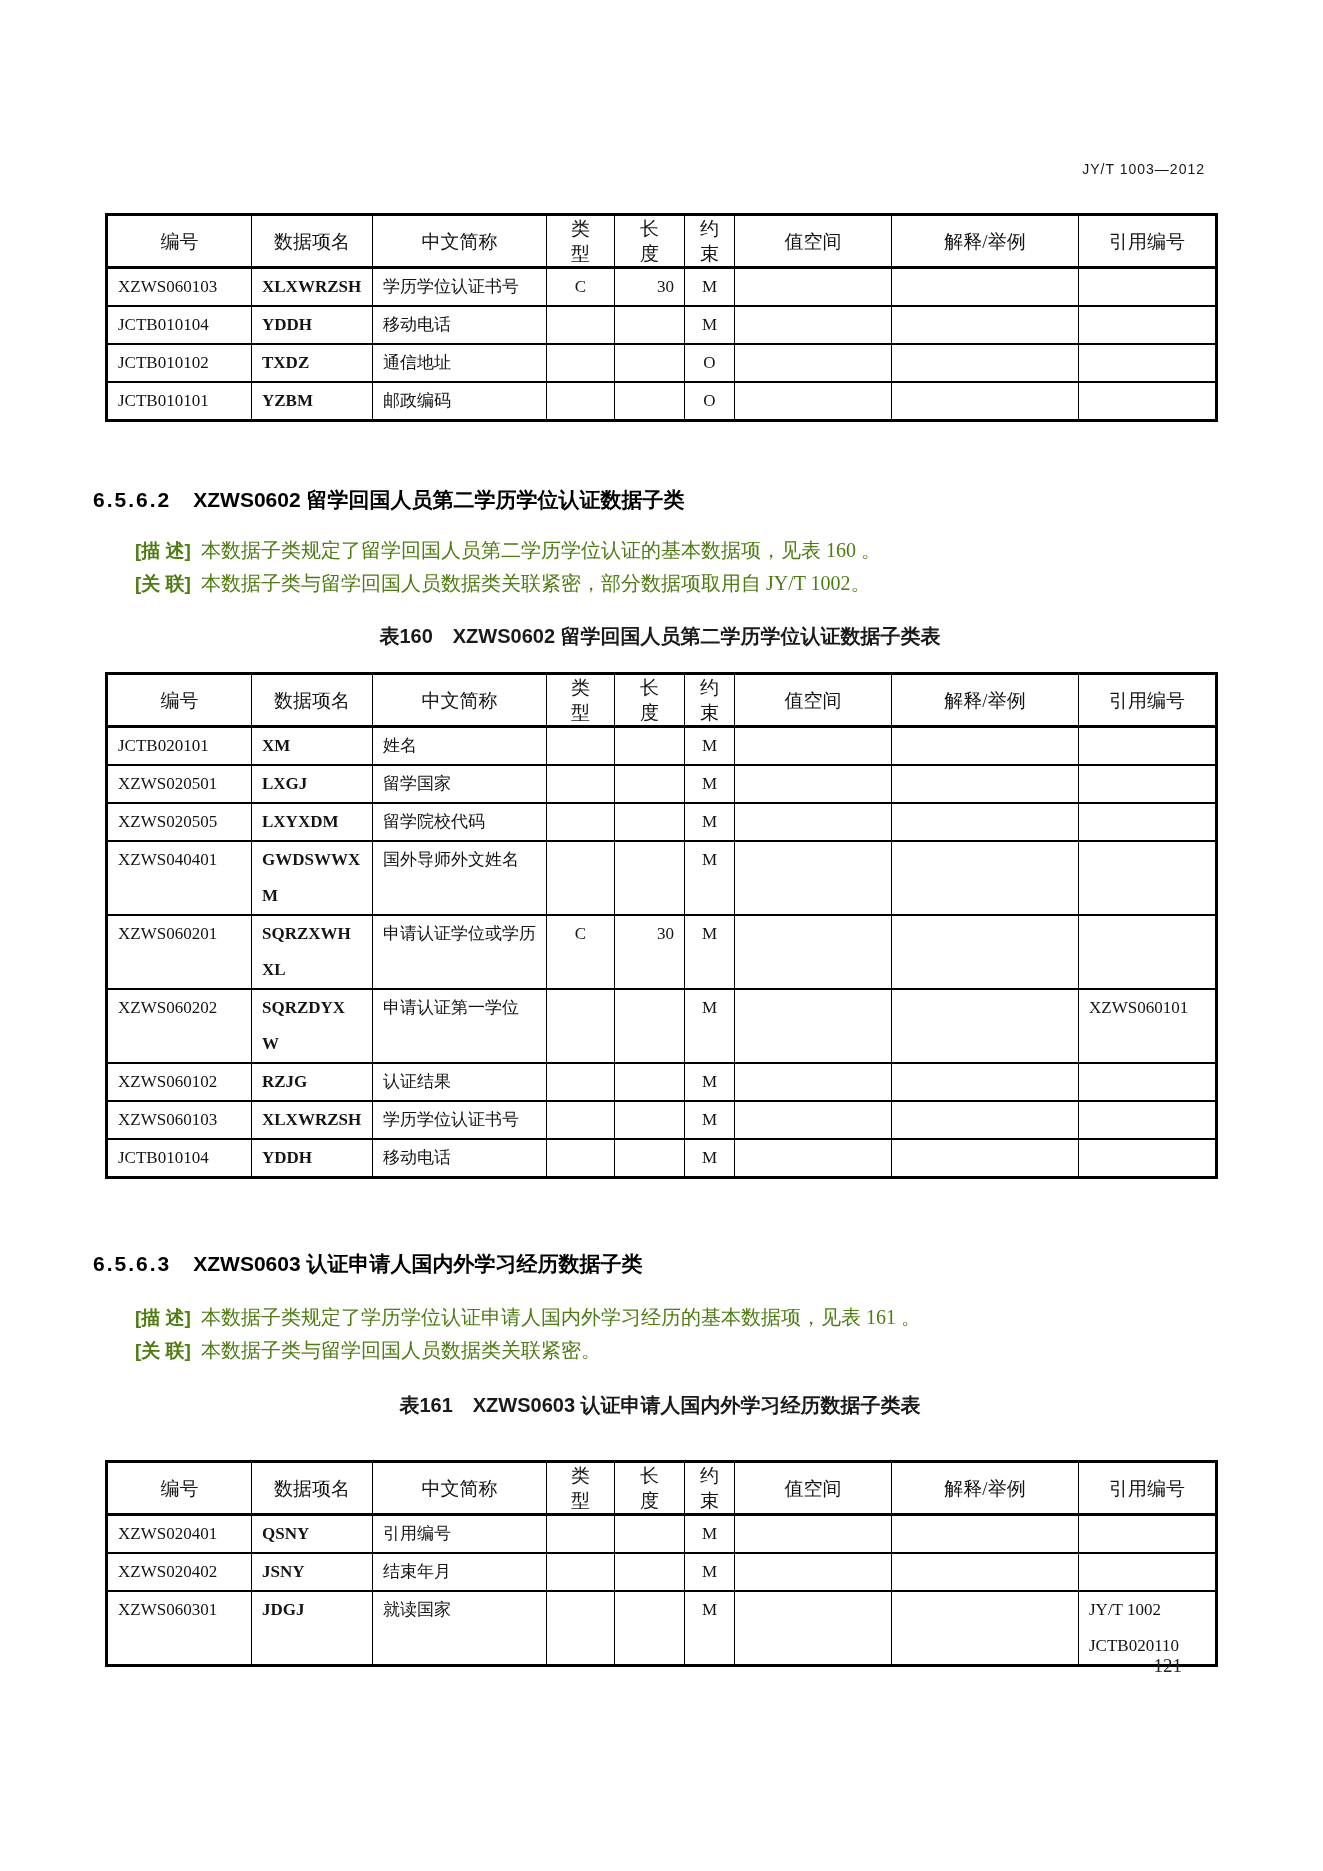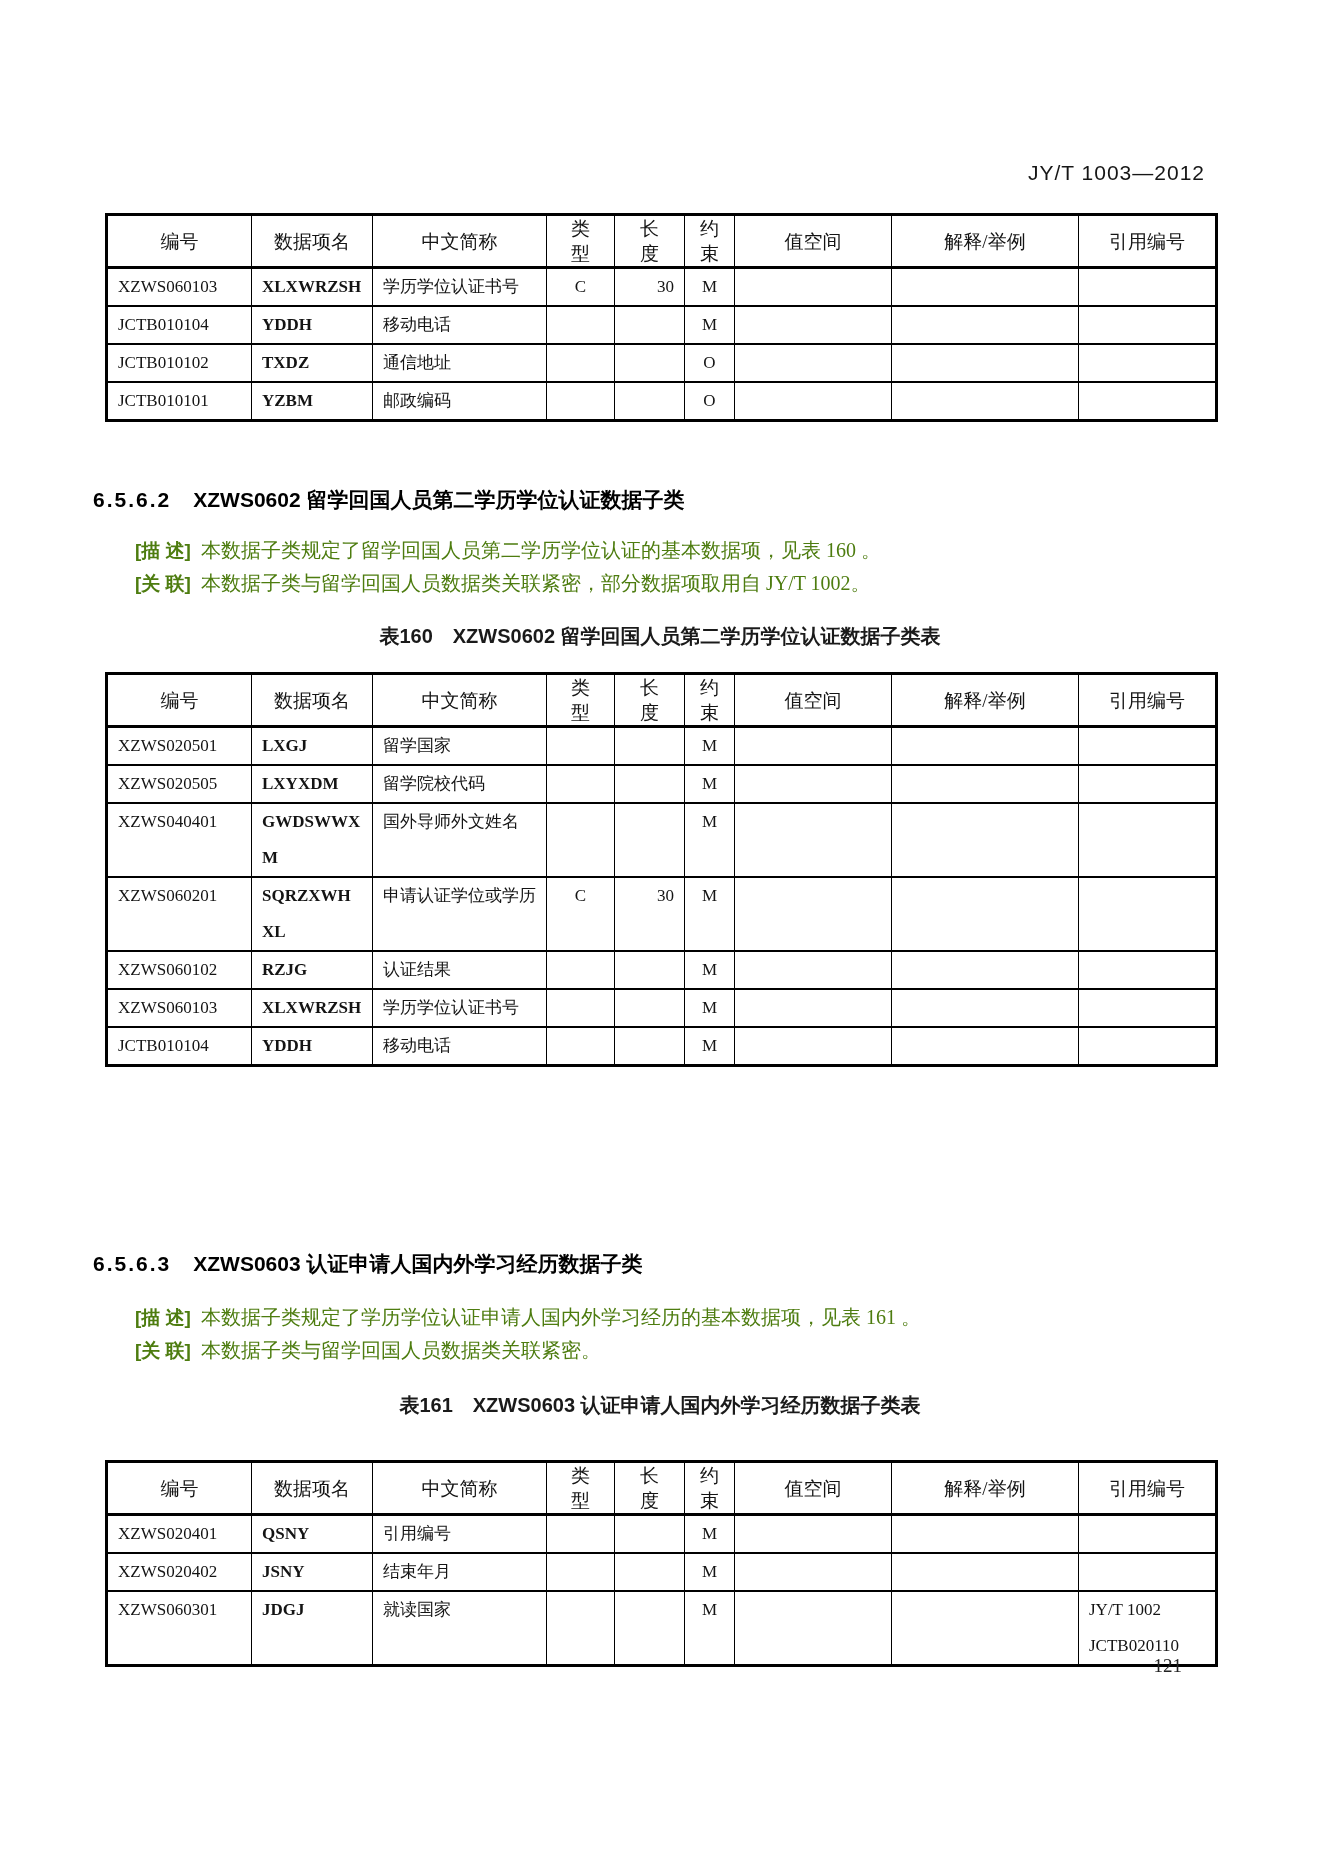--- a/index.html
+++ b/index.html
@@ -8,21 +8,21 @@
     background:#ffffff; color:#111;
     font-family:"Liberation Serif","DejaVu Serif",serif;
     position:relative; overflow:hidden;
   }
   .abs { position:absolute; }
 
   
   #std-code {
     top:161px; right:118px;
     font-family:"Liberation Sans","DejaVu Sans",sans-serif;
-    font-size:21px; letter-spacing:1px; color:#161616;margin-left:20px;
+    font-size:14px; letter-spacing:1px; color:#161616;margin-left:20px;
   }
   #page-no {
     top:1655px; right:141px;
     font-size:19px; color:#222;
   }
 
   
   table.spec {
     border-collapse:collapse; table-layout:fixed; width:1110px;
     border:3px solid #000;
@@ -197,20 +197,31 @@
         <th><span class="wrap">类型</span></th>
         <th><span class="wrap">长度</span></th>
         <th><span class="wrap">约束</span></th>
         <th>值空间</th>
         <th>解释/举例</th>
         <th>引用编号</th>
       </tr>
     </thead>
     <tbody>
       <tr>
+        <td class="c0">JCTB020101</td>
+        <td class="c1">XM</td>
+        <td class="c2">姓名</td>
+        <td class="c3"></td>
+        <td class="c4"></td>
+        <td class="c5">M</td>
+        <td class="c6"></td>
+        <td class="c7"></td>
+        <td class="c8"></td>
+      </tr>
+      <tr>
         <td class="c0">XZWS020501</td>
         <td class="c1">LXGJ</td>
         <td class="c2">留学国家</td>
         <td class="c3"></td>
         <td class="c4"></td>
         <td class="c5">M</td>
         <td class="c6"></td>
         <td class="c7"></td>
         <td class="c8"></td>
       </tr>
@@ -239,20 +250,31 @@
       <tr>
         <td class="c0">XZWS060201</td>
         <td class="c1">SQRZXWHXL</td>
         <td class="c2">申请认证学位或学历</td>
         <td class="c3">C</td>
         <td class="c4">30</td>
         <td class="c5">M</td>
         <td class="c6"></td>
         <td class="c7"></td>
         <td class="c8"></td>
+      </tr>
+      <tr>
+        <td class="c0">XZWS060202</td>
+        <td class="c1">SQRZDYXW</td>
+        <td class="c2">申请认证第一学位</td>
+        <td class="c3"></td>
+        <td class="c4"></td>
+        <td class="c5">M</td>
+        <td class="c6"></td>
+        <td class="c7"></td>
+        <td class="c8">XZWS060101</td>
       </tr>
       <tr>
         <td class="c0">XZWS060102</td>
         <td class="c1">RZJG</td>
         <td class="c2">认证结果</td>
         <td class="c3"></td>
         <td class="c4"></td>
         <td class="c5">M</td>
         <td class="c6"></td>
         <td class="c7"></td>

